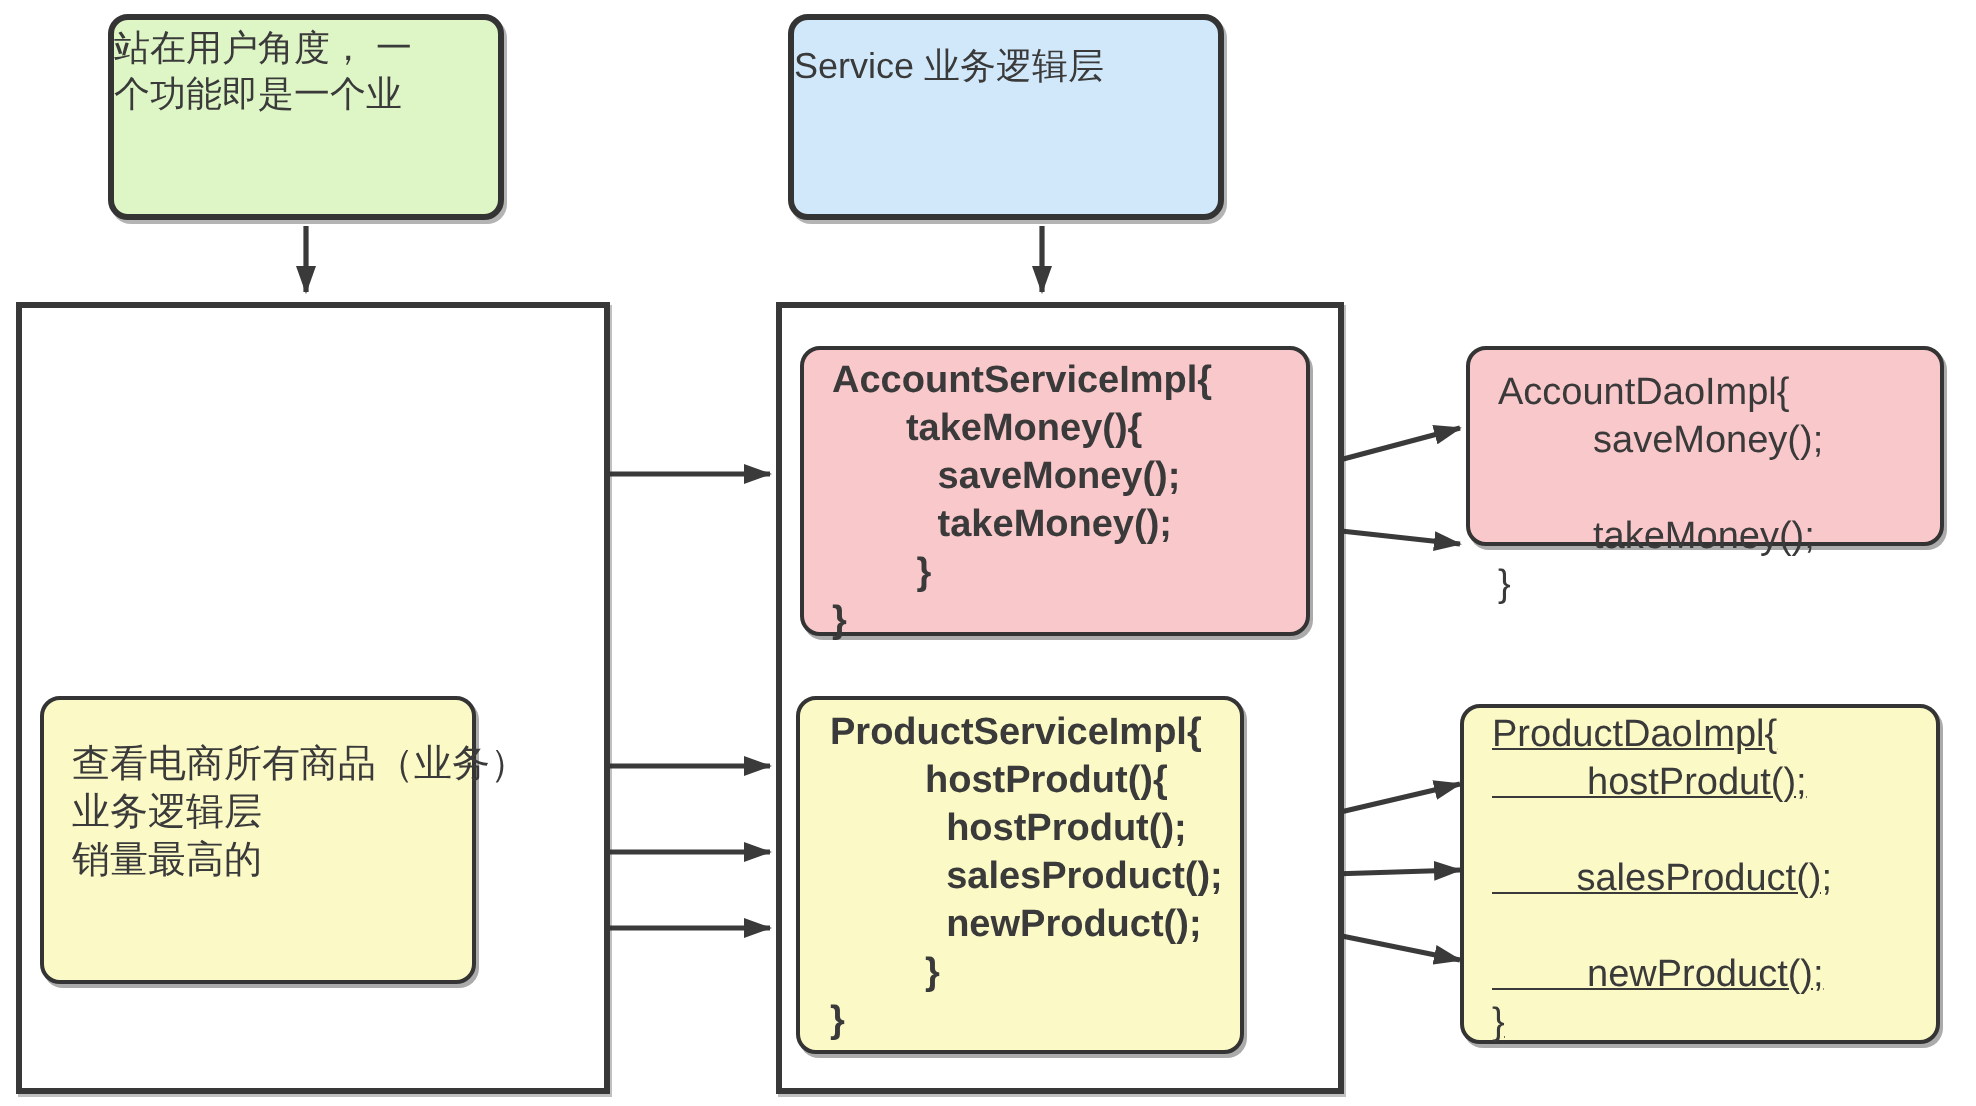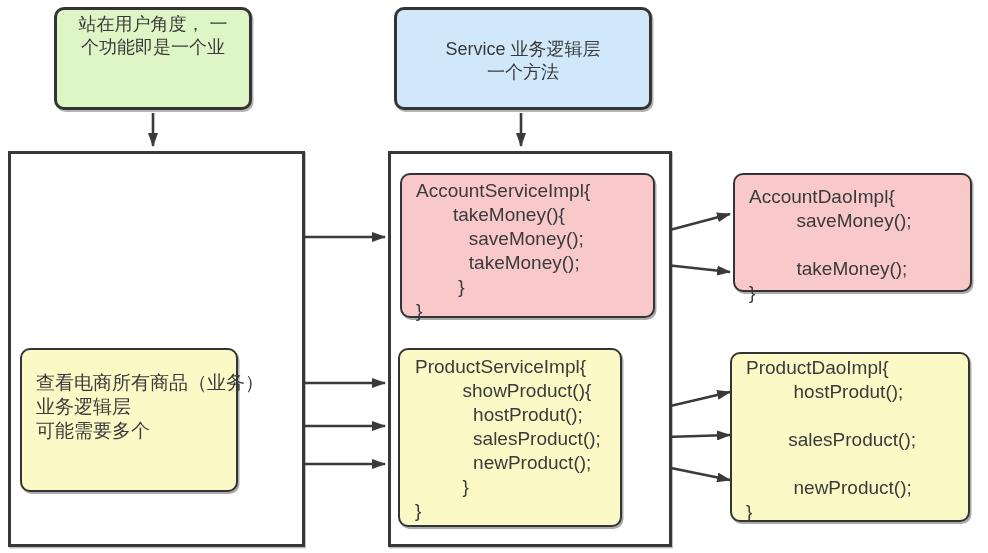--- a/index.html
+++ b/index.html
@@ -3,40 +3,40 @@
 <meta charset="utf-8">
 <style>
   html,body{margin:0;padding:0;background:#ffffff;}
   body{font-family:"Liberation Sans","DejaVu Sans",sans-serif;color:#3a3a3a;}
   .canvas{position:relative;width:988px;height:553px;background:#ffffff;overflow:hidden;}
 
   .connector-layer{position:absolute;left:0;top:0;width:988px;height:553px;pointer-events:none;}
 
   .panel{position:absolute;border:3px solid #383838;background:#ffffff;box-shadow:1px 1.5px 0 rgba(45,45,45,.30);}
   .panel-business{left:8px;top:151px;width:291px;height:390px;}
-  .panel-service{left:388px;top:151px;width:278px;height:390px;}
+  .panel-service{left:388px;top:151px;width:278px;height:390px;font-weight:bold;}
 
-  .note{position:absolute;border:3px solid #343434;border-radius:10px;text-align:center;
+  .note{position:absolute;border:3px solid #343434;border-radius:10px;text-align:left;
         box-shadow:1.5px 2px 0 rgba(40,40,40,.35);box-sizing:border-box;}
   .note-green{left:54px;top:7px;width:198px;height:103px;background:#def6c6;padding-top:3px;}
-  .note-blue{left:394px;top:7px;width:258px;height:103px;background:#d0e8fa;padding-top:28px;}
+  .note-blue{left:394px;top:7px;width:218px;height:103px;background:#d0e8fa;padding-top:12px;}
   .note .line{min-height:23px;line-height:23px;font-size:18px;white-space:pre;}
 
   .cbox{position:absolute;border:2.5px solid #343434;border-radius:10px;box-sizing:border-box;
         box-shadow:1.5px 2px 0 rgba(45,45,45,.40);}
   .cbox .line{min-height:24px;line-height:24px;font-size:19px;white-space:pre;}
   .pink{background:#f9c8cb;}
   .yellow{background:#fbf9c6;}
 
   .box-transfer{left:11px;top:29px;width:263px;height:107px;padding:5px 0 0 14px;}
   .box-products{left:9px;top:194px;width:218px;height:144px;padding:21px 0 0 14px;}
   .box-account-service{left:9px;top:19px;width:255px;height:145px;padding:4px 0 0 14px;}
   .box-product-service{left:7px;top:194px;width:224px;height:179px;padding:5px 0 0 15px;}
-  .box-account-dao{left:733px;top:173px;width:239px;height:119px;padding:10px 0 0 14px;}
-  .box-product-dao{left:730px;top:352px;width:240px;height:170px;padding:2px 0 0 14px;}
+  .box-account-dao{left:733px;top:173px;width:239px;height:100px;padding:10px 0 0 14px;}
+  .box-product-dao{left:730px;top:352px;width:240px;height:170px;padding:2px 0 0 14px;text-decoration:underline;}
 </style>
 </head>
 <body>
 
 <div class="canvas">
 
   <svg class="connector-layer" width="988" height="553" viewBox="0 0 988 553" xmlns="http://www.w3.org/2000/svg">
     <defs>
       <marker id="arrow" viewBox="0 0 14 10" markerWidth="14" markerHeight="10" refX="13" refY="5" orient="auto" markerUnits="userSpaceOnUse">
         <path d="M0,0 L14,5 L0,10 Z" fill="#3a3a3a"></path>
@@ -59,43 +59,42 @@
     </g>
   </svg>
 
   <div class="note note-green">
       <div class="line">站在用户角度， 一</div>
       <div class="line">个功能即是一个业</div>
     </div>
 
   <div class="note note-blue">
       <div class="line">Service 业务逻辑层</div>
-      <div class="line">一个方法</div>
     </div>
 
   <div class="panel panel-business">
     <div class="cbox yellow box-products">
         <div class="line">查看电商所有商品（业务）</div>
         <div class="line">业务逻辑层</div>
-        <div class="line">可能需要多个</div>
+        <div class="line">销量最高的</div>
       </div>
   </div>
 
   <div class="panel panel-service">
     <div class="cbox pink box-account-service">
         <div class="line">AccountServiceImpl{</div>
         <div class="line">       takeMoney(){</div>
         <div class="line">          saveMoney();</div>
         <div class="line">          takeMoney();</div>
         <div class="line">        }</div>
         <div class="line">}</div>
       </div>
     <div class="cbox yellow box-product-service">
         <div class="line">ProductServiceImpl{</div>
-        <div class="line">         showProduct(){</div>
+        <div class="line">         hostProdut(){</div>
         <div class="line">           hostProdut();</div>
         <div class="line">           salesProduct();</div>
         <div class="line">           newProduct();</div>
         <div class="line">         }</div>
         <div class="line">}</div>
       </div>
   </div>
 
   <div class="cbox pink box-account-dao">
       <div class="line">AccountDaoImpl{</div>

